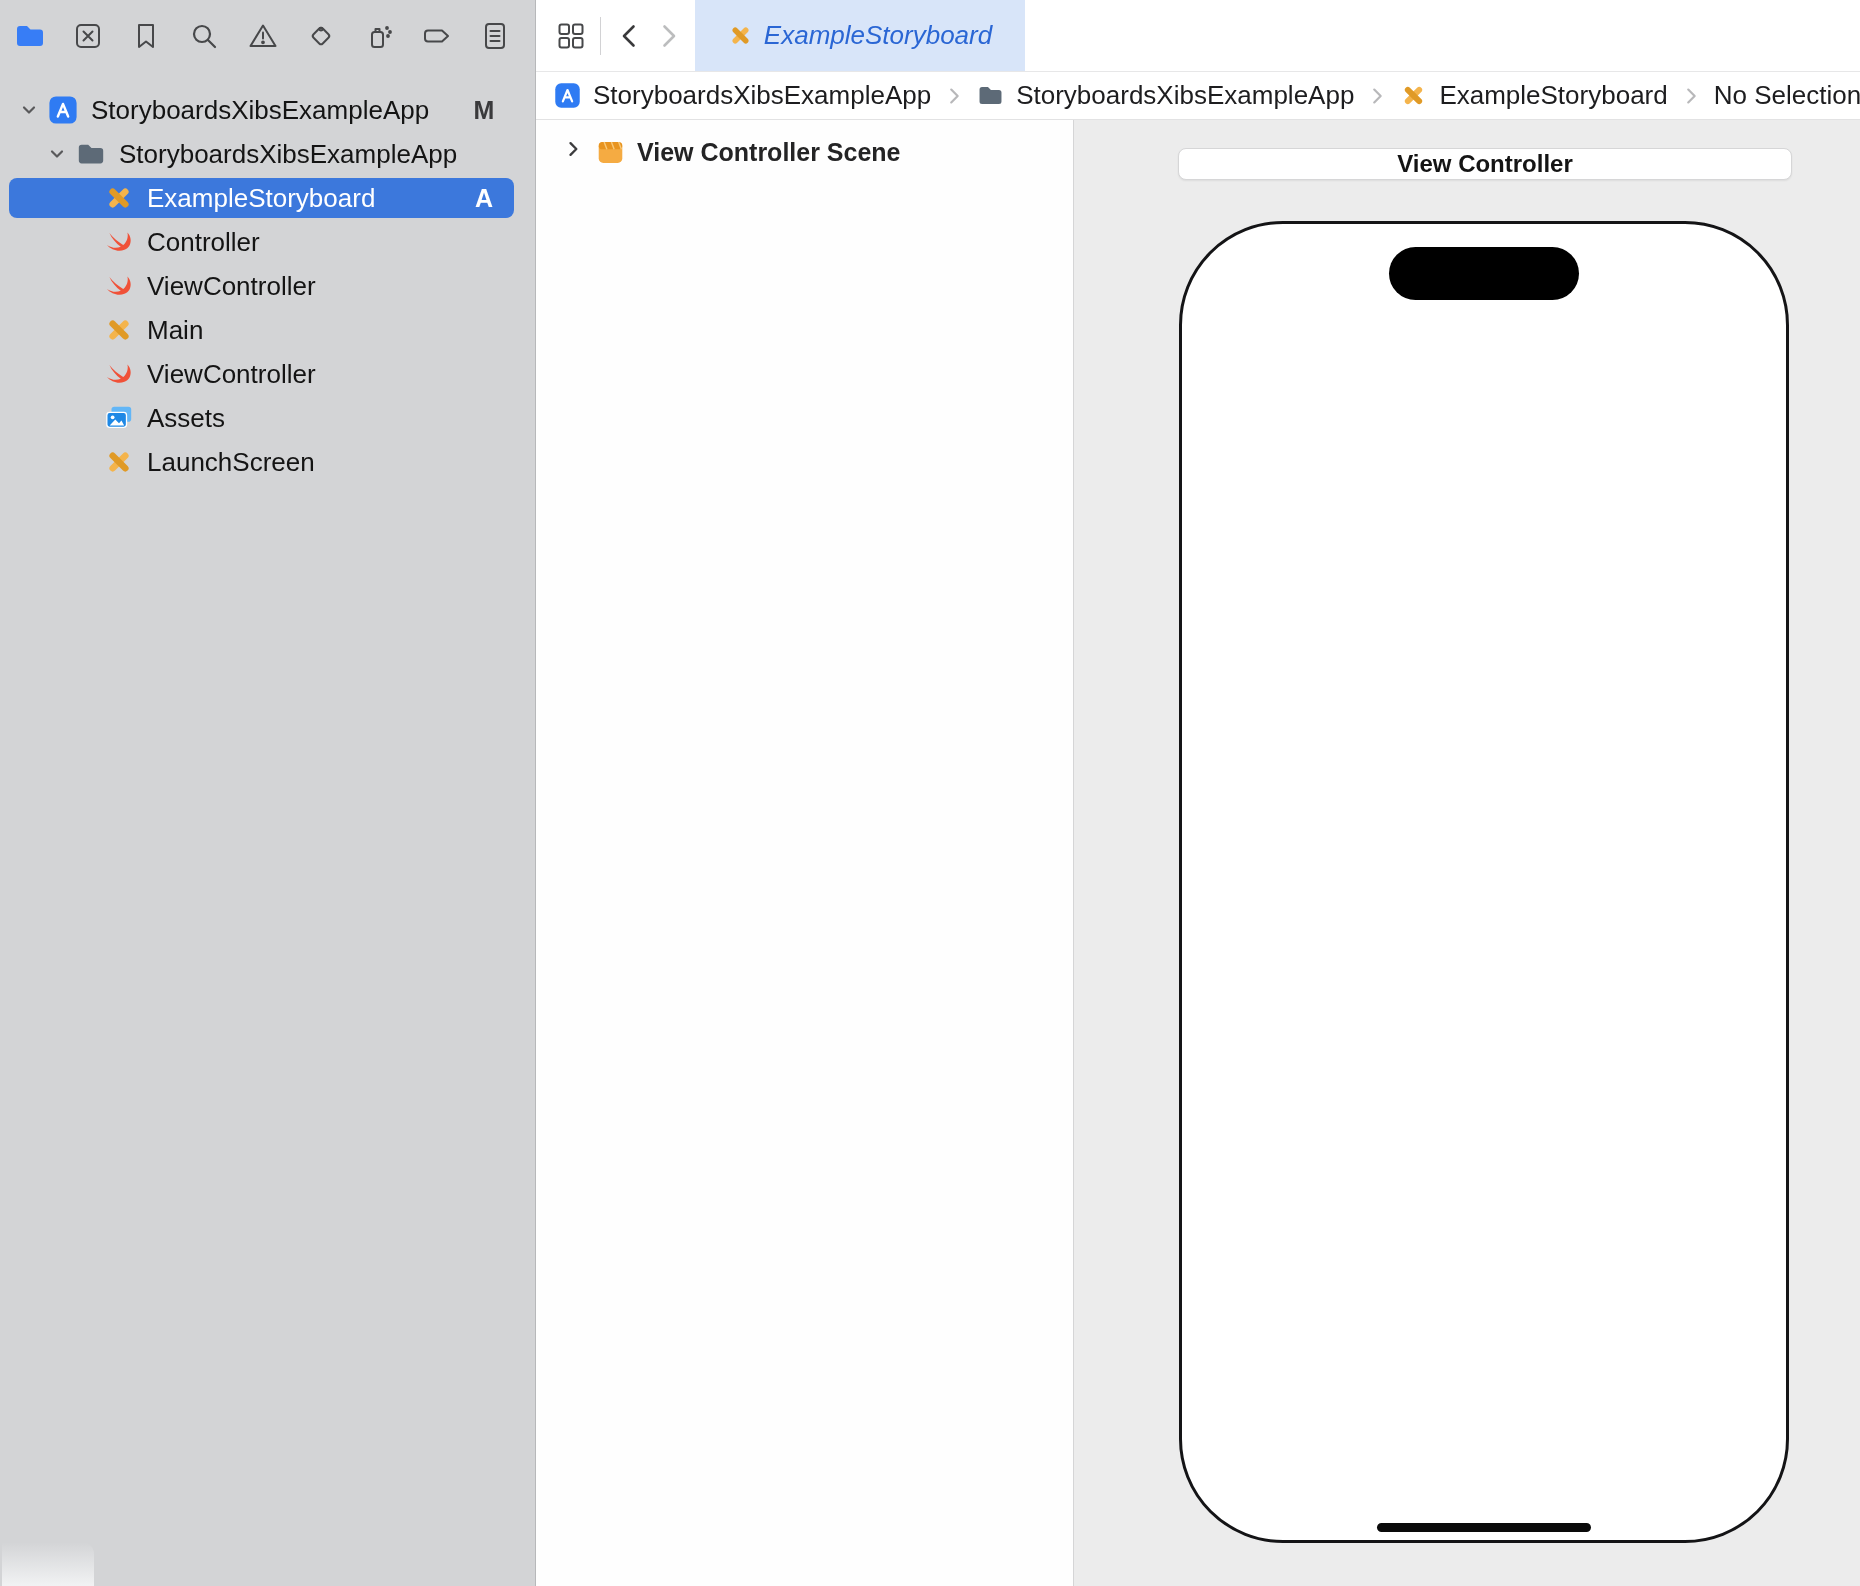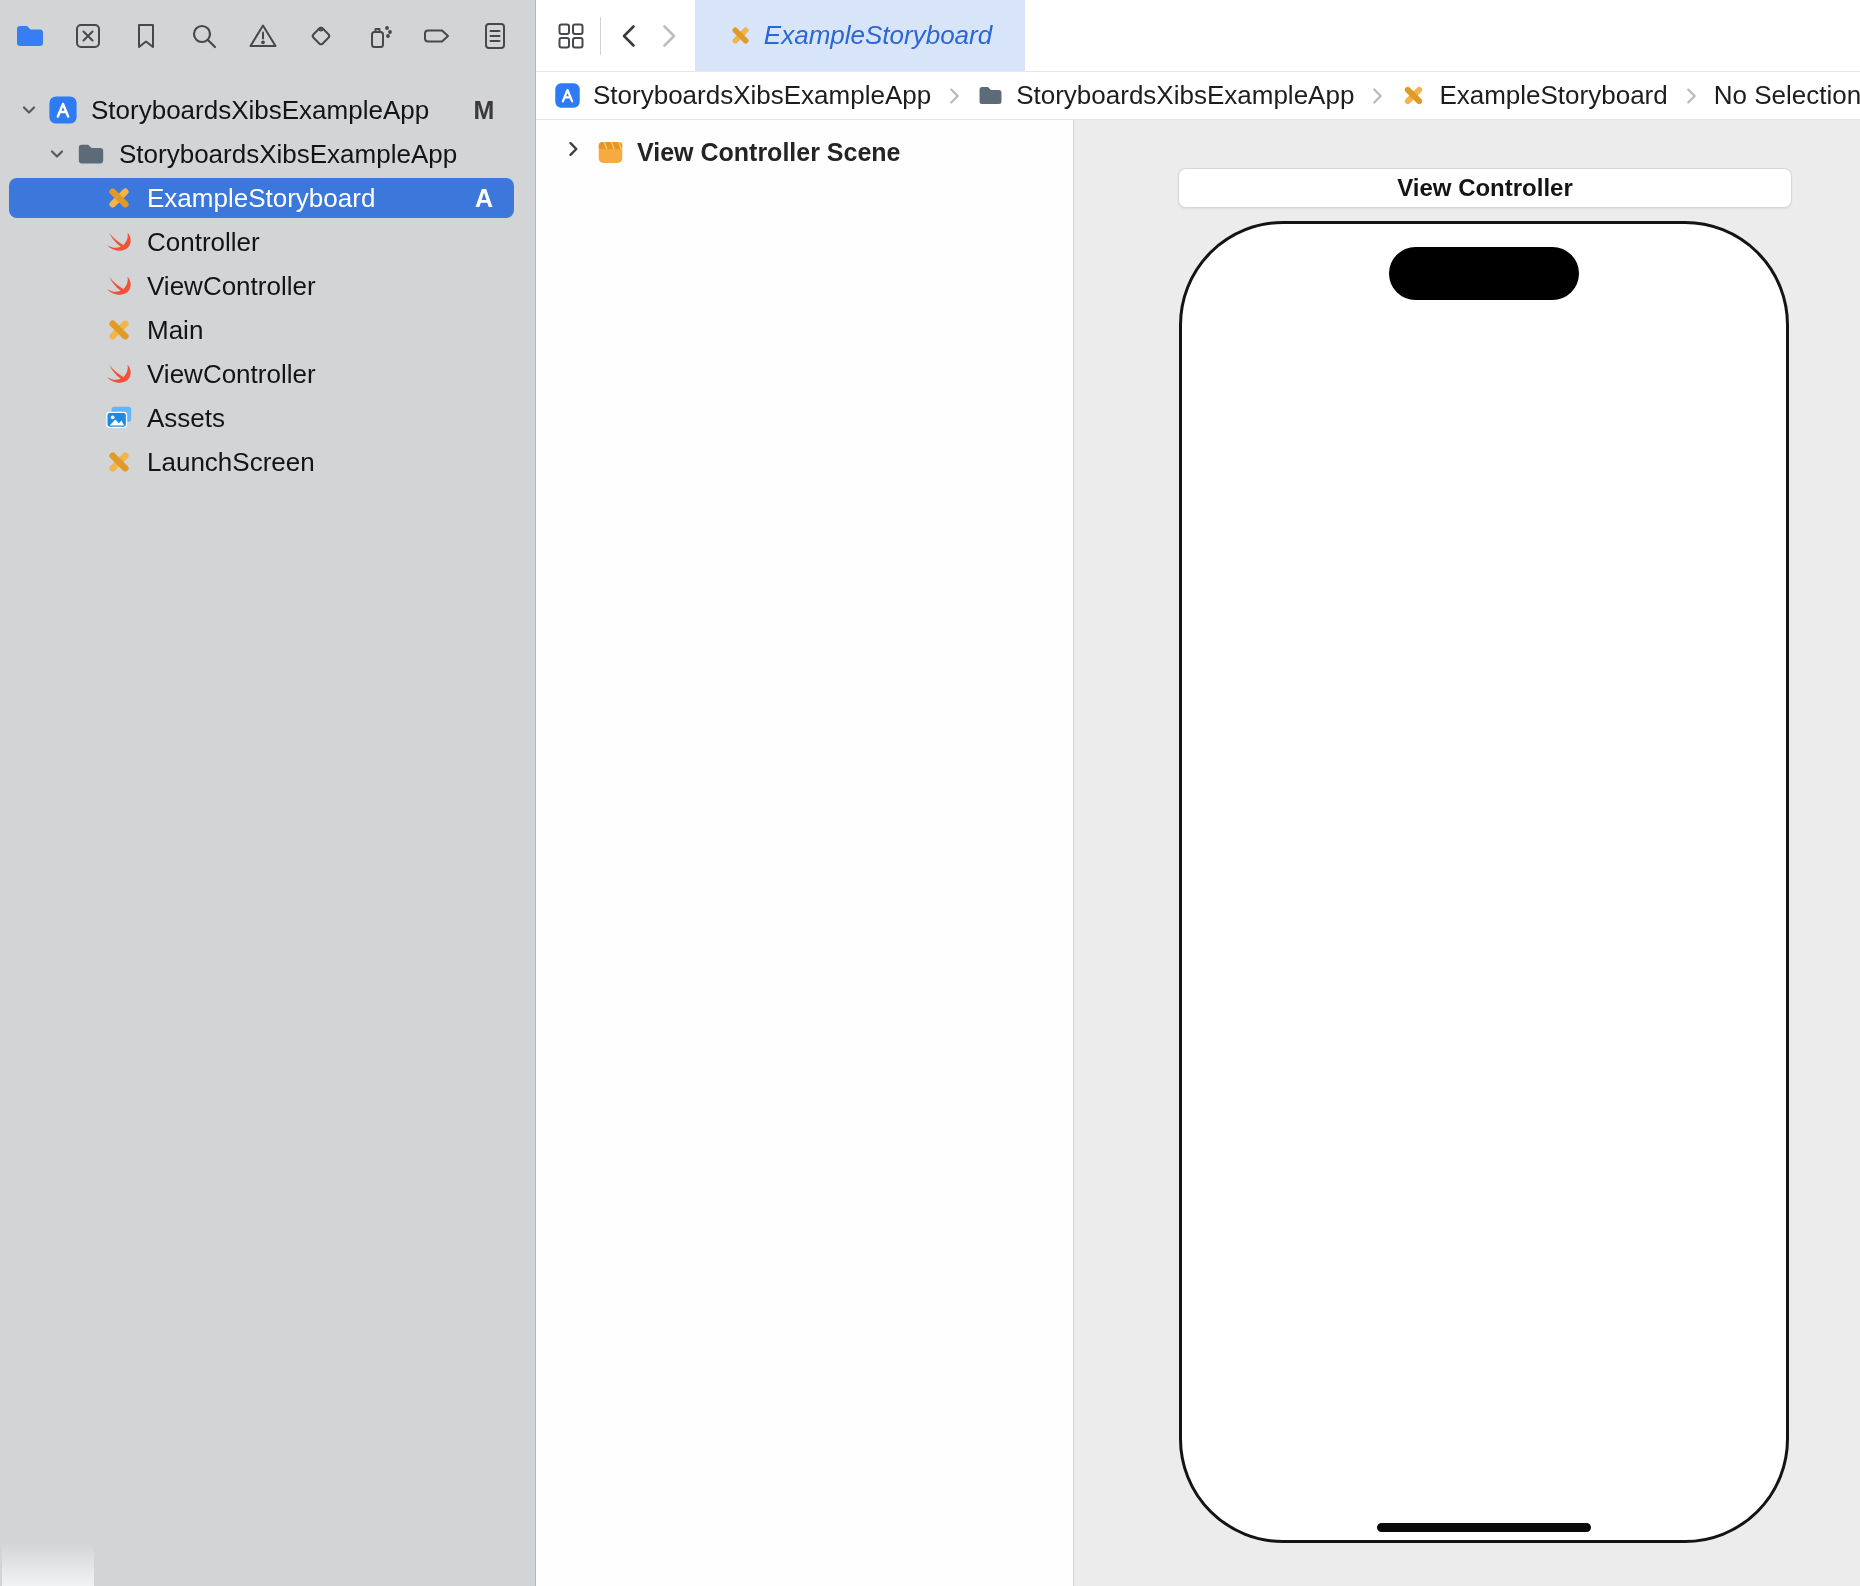--- a/index.html
+++ b/index.html
@@ -60,21 +60,21 @@
   .crumb-sep svg { width:22px; height:22px; }
 
   .content { position:absolute; left:0; top:120px; right:0; bottom:0; display:flex; }
   .outline { width:538px; background:#fefefe; border-right:1px solid #d5d5d6; padding-top:18px; flex:0 0 auto; }
   .scene-row { display:flex; align-items:flex-start; height:44px; padding-left:26px;
                font-size:25px; font-weight:700; color:#242425; gap:12px; cursor:default; }
   .disclosure { width:22px; height:22px; display:flex; align-items:center; justify-content:center; }
   .disclosure svg { width:20px; height:20px; }
 
   .canvas { flex:1; position:relative; background:#ececec; }
-  .vc-header { position:absolute; left:104px; top:48px; width:614px; height:40px;
+  .vc-header { position:absolute; left:104px; top:28px; width:614px; height:32px;
                background:#ffffff; border:1px solid #d6d6d7; border-radius:8px;
                display:flex; align-items:center; justify-content:center;
                font-size:24px; font-weight:700; color:#141414;
                box-shadow:0 1px 2px rgba(0,0,0,0.07); cursor:default; }
   .device { position:absolute; left:105px; top:101px; width:610px; height:1322px;
             background:#ffffff; border:3px solid #141416; border-radius:104px; }
   .island { position:absolute; left:50%; transform:translateX(-50%); top:23px;
             width:190px; height:53px; background:#000000; border-radius:27px; }
   .home-indicator { position:absolute; left:50%; transform:translateX(-50%); bottom:8px;
             width:214px; height:9px; background:#0a0a0a; border-radius:5px; }

